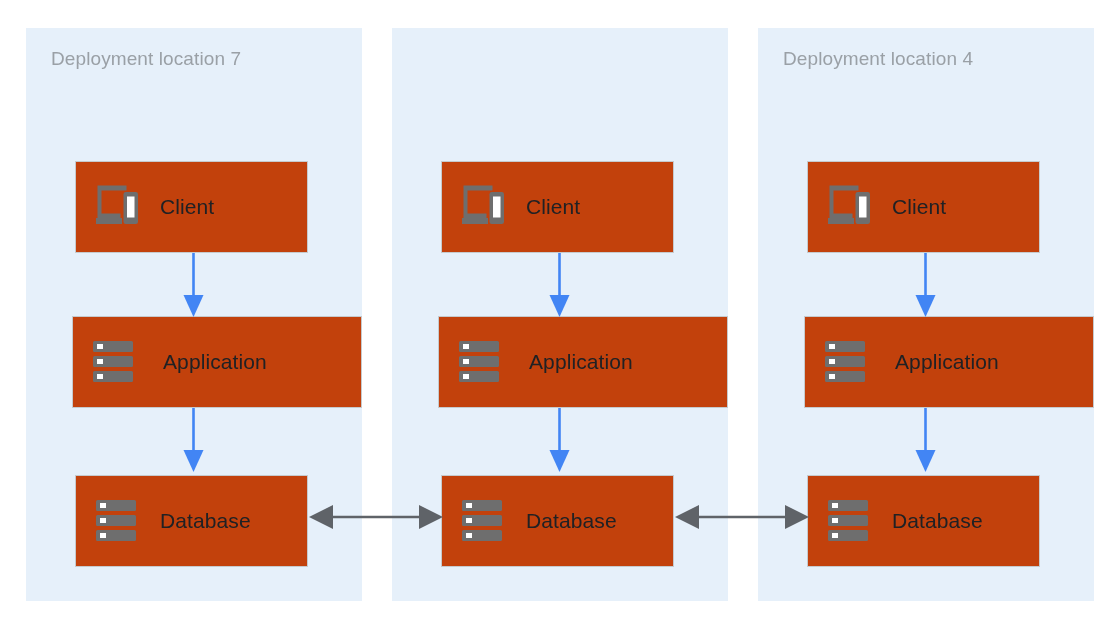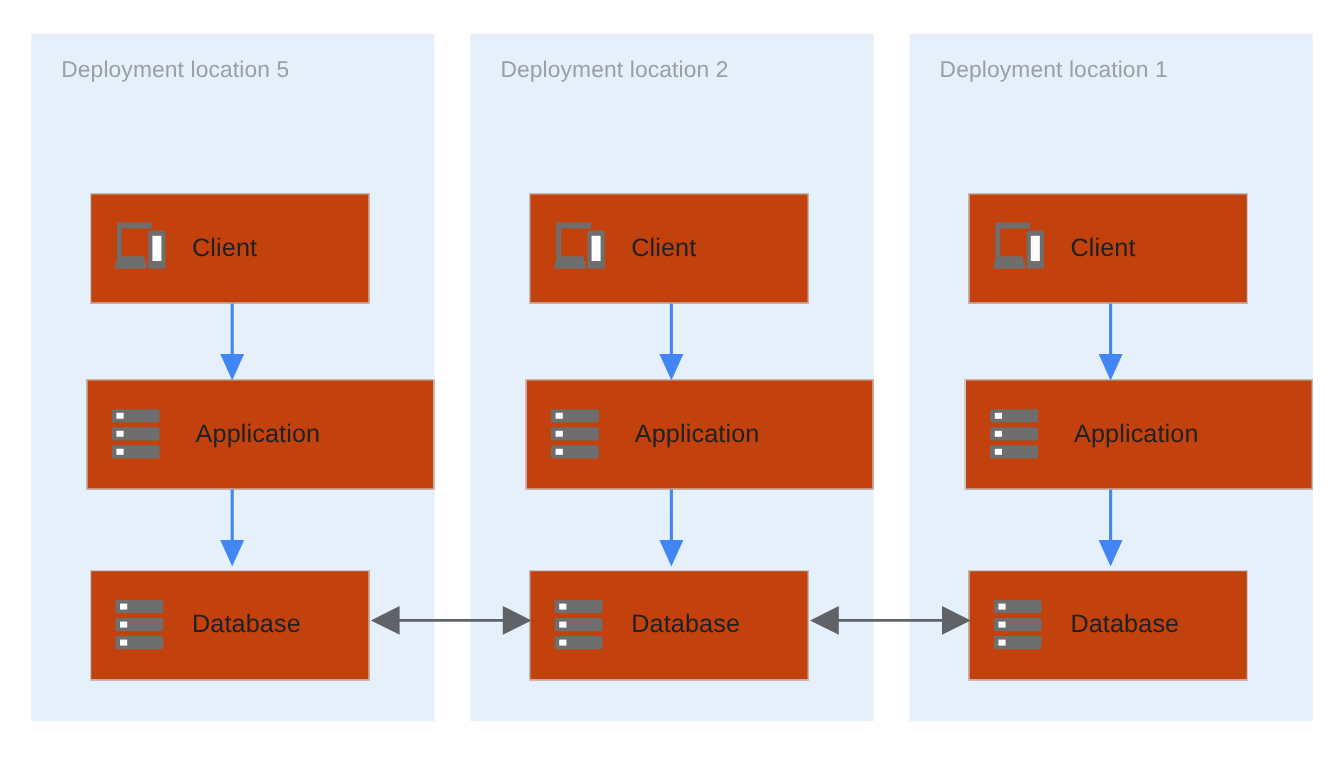--- a/index.html
+++ b/index.html
@@ -90,21 +90,21 @@
     height: 636px;
     pointer-events: none;
   }
 </style>
 </head>
 <body>
 
 <div id="diagram">
 
   <div class="panel panel-1">
-    <div class="panel-title">Deployment location 5</div>
+    <div class="panel-title">Deployment location 7</div>
 
     <div class="node node-client">
       <svg class="node-icon" viewBox="0 0 46 50">
         <path fill="#6e6e6e" d="M1.5 3.5 h29 v5 h-25 v23 h19 v5 H1.5 z"></path>
         <rect x="0" y="36" width="26" height="6" fill="#6e6e6e"></rect>
         <rect x="27.5" y="10" width="14.5" height="32" rx="2.2" fill="#6e6e6e"></rect>
         <rect x="31" y="14.5" width="7.5" height="21" fill="#ffffff"></rect>
       </svg>
       <span class="node-label">Client</span>
     </div>
@@ -128,21 +128,20 @@
         <rect x="0" y="19" width="40" height="11" rx="1.5" fill="#6e6e6e"></rect>
         <rect x="4" y="22" width="6" height="5" fill="#ffffff"></rect>
         <rect x="0" y="34" width="40" height="11" rx="1.5" fill="#6e6e6e"></rect>
         <rect x="4" y="37" width="6" height="5" fill="#ffffff"></rect>
       </svg>
       <span class="node-label">Database</span>
     </div>
   </div>
 
   <div class="panel panel-2">
-    <div class="panel-title">Deployment location 2</div>
 
     <div class="node node-client">
       <svg class="node-icon" viewBox="0 0 46 50">
         <path fill="#6e6e6e" d="M1.5 3.5 h29 v5 h-25 v23 h19 v5 H1.5 z"></path>
         <rect x="0" y="36" width="26" height="6" fill="#6e6e6e"></rect>
         <rect x="27.5" y="10" width="14.5" height="32" rx="2.2" fill="#6e6e6e"></rect>
         <rect x="31" y="14.5" width="7.5" height="21" fill="#ffffff"></rect>
       </svg>
       <span class="node-label">Client</span>
     </div>
@@ -166,21 +165,21 @@
         <rect x="0" y="19" width="40" height="11" rx="1.5" fill="#6e6e6e"></rect>
         <rect x="4" y="22" width="6" height="5" fill="#ffffff"></rect>
         <rect x="0" y="34" width="40" height="11" rx="1.5" fill="#6e6e6e"></rect>
         <rect x="4" y="37" width="6" height="5" fill="#ffffff"></rect>
       </svg>
       <span class="node-label">Database</span>
     </div>
   </div>
 
   <div class="panel panel-3">
-    <div class="panel-title">Deployment location 1</div>
+    <div class="panel-title">Deployment location 4</div>
 
     <div class="node node-client">
       <svg class="node-icon" viewBox="0 0 46 50">
         <path fill="#6e6e6e" d="M1.5 3.5 h29 v5 h-25 v23 h19 v5 H1.5 z"></path>
         <rect x="0" y="36" width="26" height="6" fill="#6e6e6e"></rect>
         <rect x="27.5" y="10" width="14.5" height="32" rx="2.2" fill="#6e6e6e"></rect>
         <rect x="31" y="14.5" width="7.5" height="21" fill="#ffffff"></rect>
       </svg>
       <span class="node-label">Client</span>
     </div>

